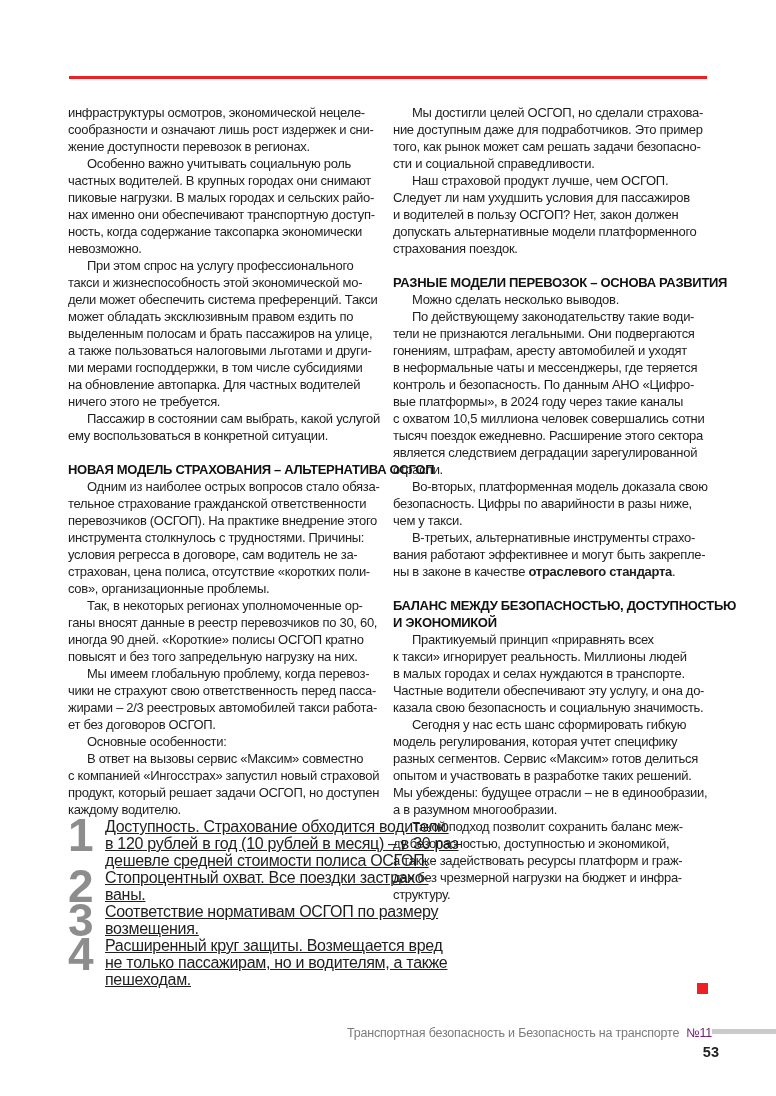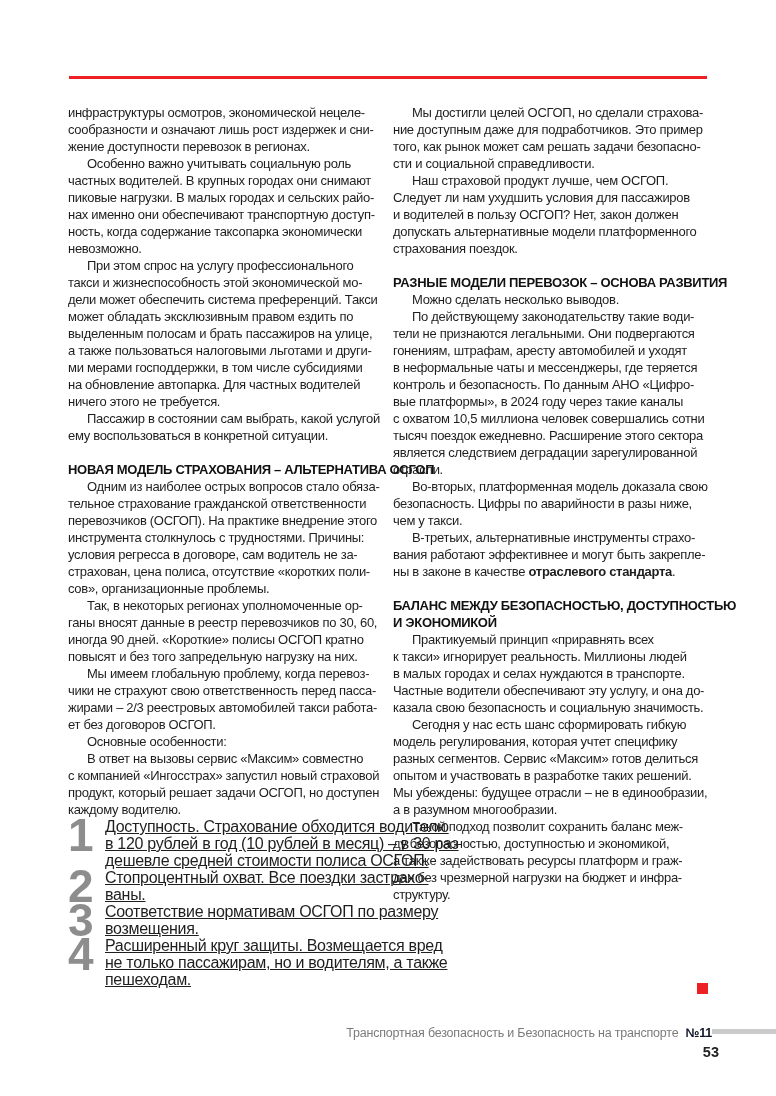--- a/index.html
+++ b/index.html
@@ -46,21 +46,21 @@
   }
   .end-mark{
     position:absolute;left:697px;top:983px;
     width:11px;height:11px;background:#ed2124;
   }
   .footer-row{
     position:absolute;top:1026px;left:0;width:712px;
     text-align:right;font-size:12.5px;line-height:15px;
   }
   .footer-journal{color:#7b7b7b;letter-spacing:-0.2px;margin-left:15px;}
-  .footer-issue{color:#0f172a;font-weight:bold;margin-left:7px;letter-spacing:-0.2px;}
+  .footer-issue{color:#701a75;font-weight:normal;margin-left:7px;letter-spacing:-0.2px;}
   .footer-bar{
     position:absolute;top:1029px;right:0;
     width:64px;height:5px;background:#cbcbcb;
   }
   .page-number{
     position:absolute;top:1044px;left:9px;width:710px;
     text-align:right;font-size:14.5px;font-weight:bold;color:#222;
   }
   b{letter-spacing:-0.3px;}
 </style>

